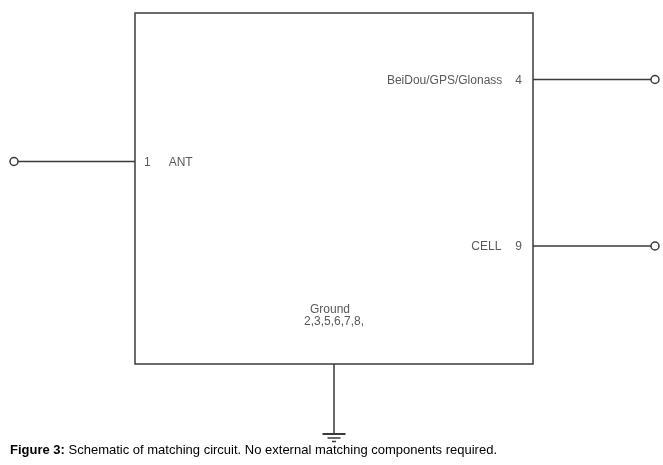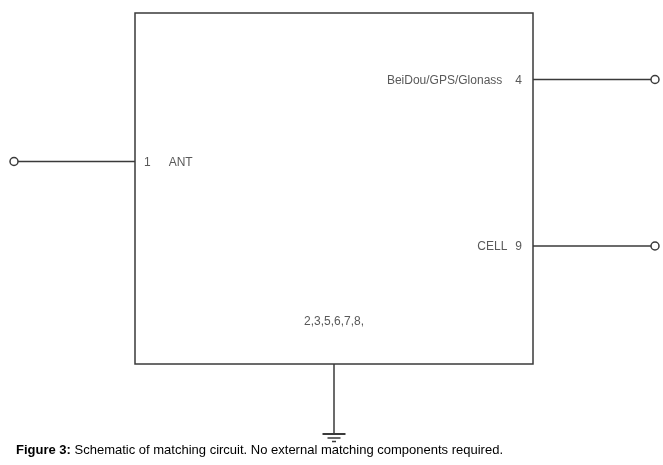--- a/index.html
+++ b/index.html
@@ -26,36 +26,36 @@
     line-height: 14px;
     color: #595959;
     white-space: nowrap;
   }
   .pin-group {
     display: flex;
     align-items: flex-end;
   }
   .pin-ant   { left: 144px; top: 155px; gap: 18px; }
   .pin-gnss  { right: 141px; top: 73px;  gap: 13px; }
-  .pin-cell  { right: 141px; top: 239px; gap: 8px; }
+  .pin-cell  { right: 141px; top: 239px; gap: 14px; }
   .ground-label {
     left: 270px; top: 302px;
     width: 120px;
     text-align: center;
   }
   .ground-pins {
     left: 274px; top: 314px;
     width: 120px;
     text-align: center;
     line-height: 14px;
   }
   .ground-pins span { display: block; }
   .caption {
     position: absolute;
-    left: 16px;
+    left: 10px;
     top: 441px;
     font-size: 13px;
     line-height: 17px;
     color: #000000;
     white-space: nowrap;
   }
   .caption .prefix {
     font-weight: bold;
   }
 </style>
@@ -91,19 +91,20 @@
   <div class="label pin-group pin-gnss">
     <span>BeiDou/GPS/Glonass</span>
     <span>4</span>
   </div>
 
   <div class="label pin-group pin-cell">
     <span>CELL</span>
     <span>9</span>
   </div>
 
+  <div class="label ground-label">Ground</div>
   <div class="label ground-pins">
     <span>2,3,5,6,7,8,</span>
   </div>
 
   <div class="caption"><span class="prefix">Figure 3:</span><span> Schematic of matching circuit. No external matching components required.</span></div>
 
 </div>
 
 </body></html>

